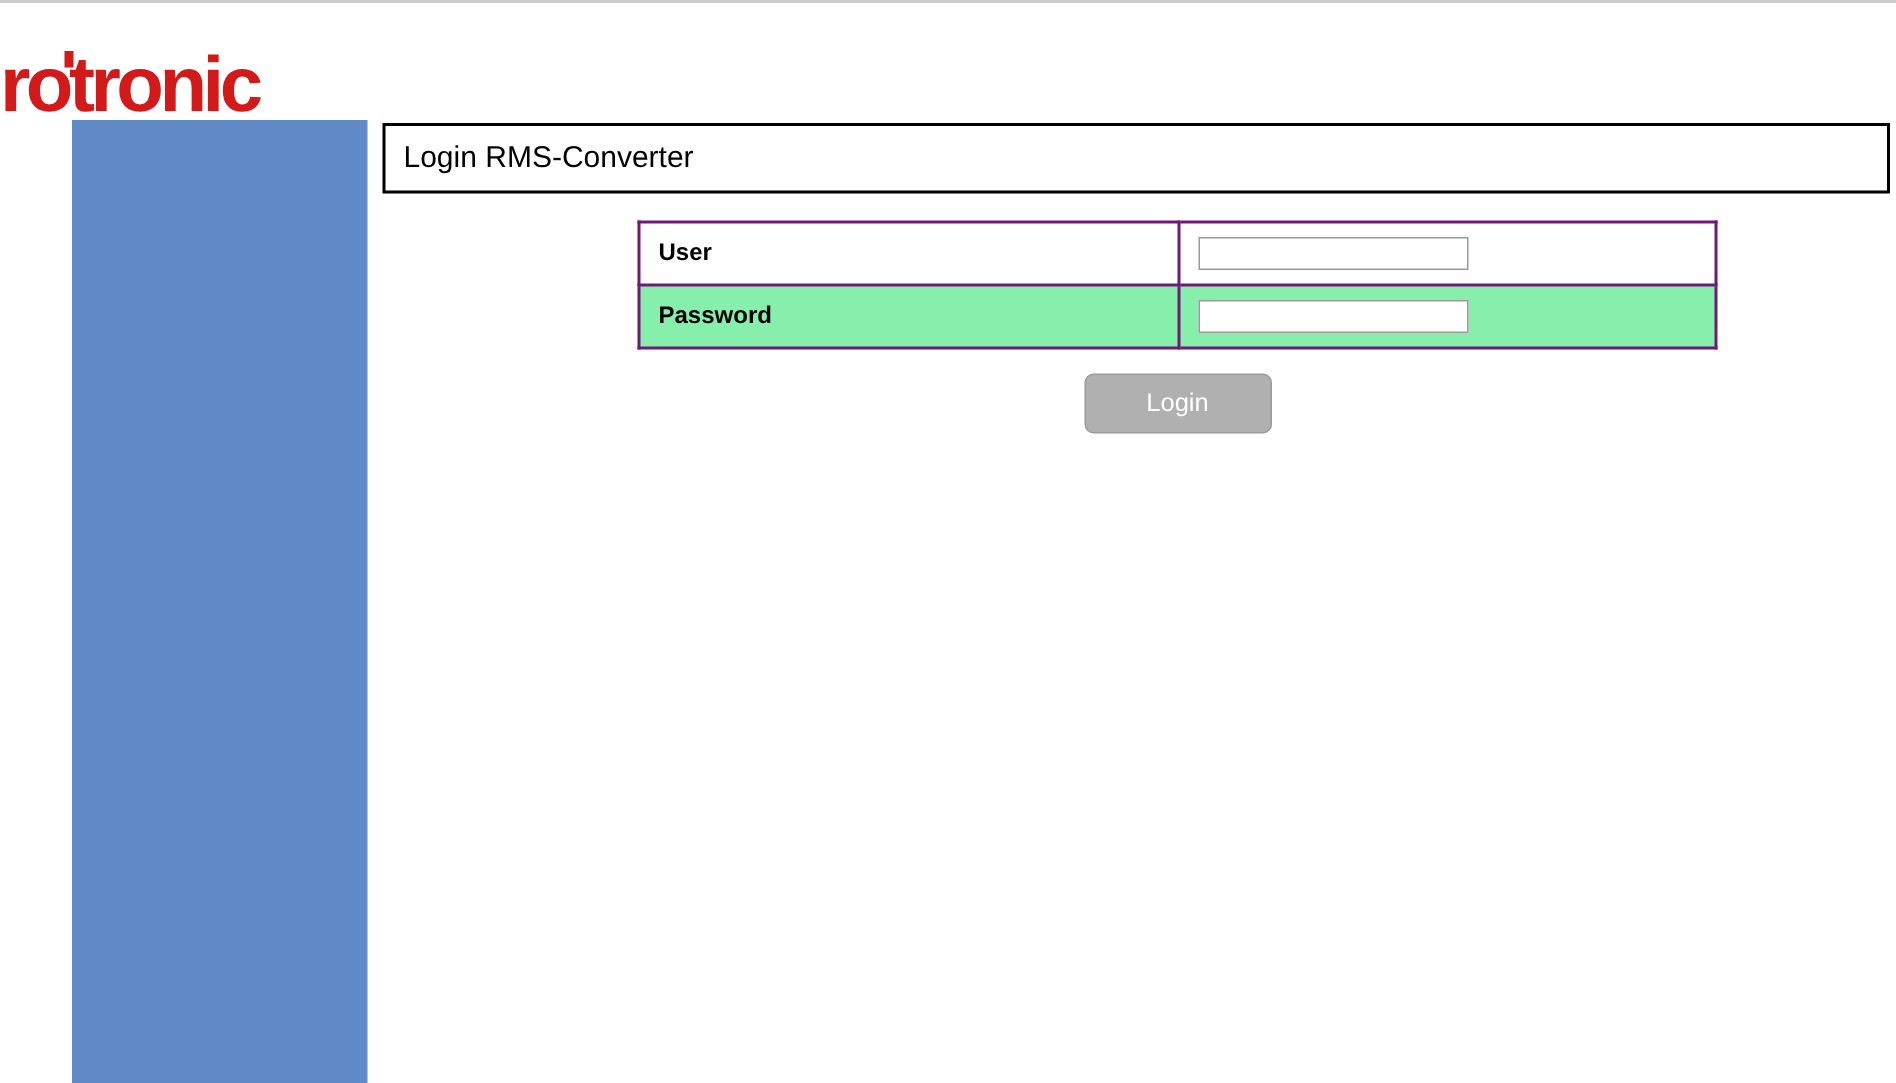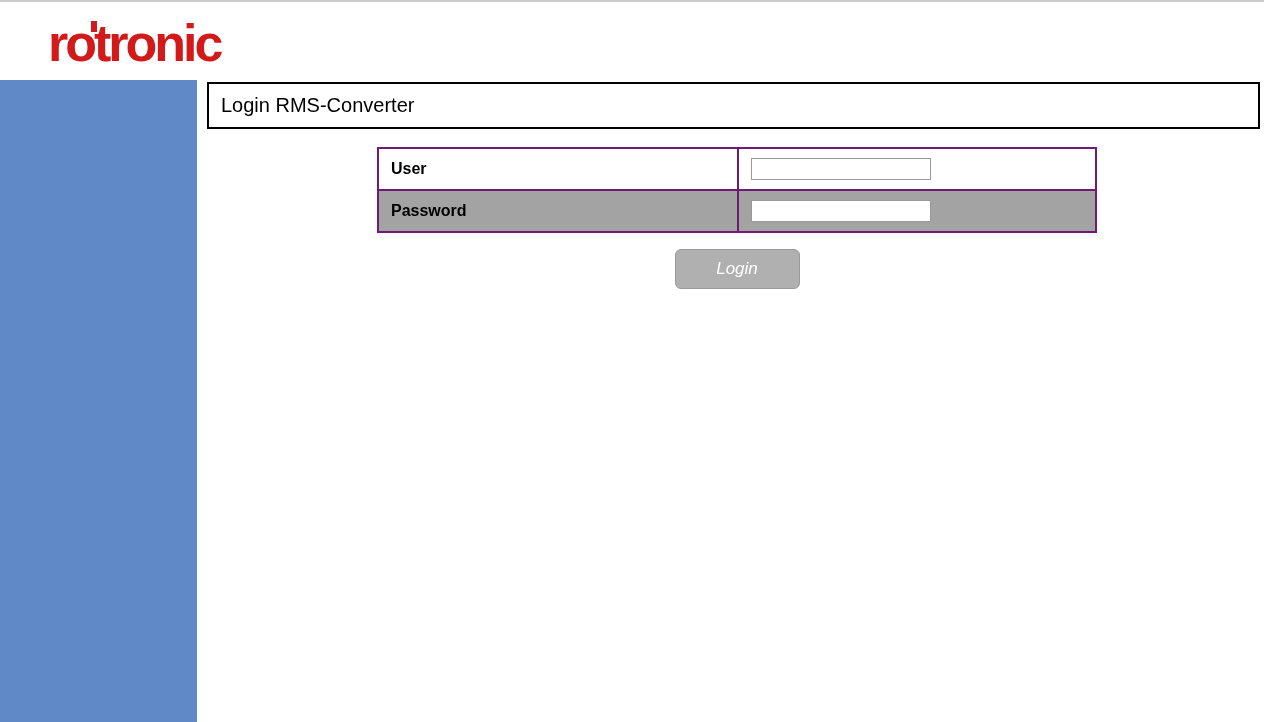--- a/index.html
+++ b/index.html
@@ -12,28 +12,28 @@
     }
     .top-border {
       height: 2px;
       background: #ccc;
       width: 100%;
     }
     .header {
       height: 78px;
       background: #fff;
       display: flex;
-      align-items: center;
+      align-items: flex-end;
       padding-left: 0;
-      margin-left: 48px;
     }
     .logo-svg { display:block; }
     .main-wrap {
       display: flex;
       height: calc(722px - 80px);
+      padding-left: 48px;
     }
     .sidebar {
       width: 197px;
       background: #5f8ac7;
       flex-shrink: 0;
     }
     .content {
       flex: 1;
       padding: 2px 4px 0 10px;
       position: relative;
@@ -58,21 +58,21 @@
     table.login-table td {
       border: 2px solid #701a75;
       padding: 9px 12px;
       font-size: 16px;
     }
     table.login-table td.label {
       width: 360px;
       font-weight: bold;
     }
     table.login-table tr.row-user td { background: #fff; }
-    table.login-table tr.row-pass td { background: #a3a3a3; }
+    table.login-table tr.row-pass td { background: #86efac; }
     table.login-table td.input-cell { text-align: left; }
     .txt {
       width: 180px;
       height: 22px;
       border: 1px solid #9a9a9a;
       background: #fff;
       font-size: 14px;
       padding: 1px 3px;
     }
     .btn-row {
@@ -81,21 +81,20 @@
     }
     .login-btn {
       width: 125px;
       height: 40px;
       background: #b0b0b0;
       border: 1px solid #9a9a9a;
       border-radius: 6px;
       color: #fff;
       font-size: 17px;
       cursor: pointer;
-      font-style: italic;
     }
   </style>
 </head>
 <body>
 
 <div class="top-border"></div>
 
 <div class="header">
   <svg class="logo-svg" viewBox="0 0 200 52" width="200" height="52">
     <text x="0" y="46" font-family="Arial Black, Arial, Helvetica, sans-serif" font-weight="900" font-size="52" letter-spacing="-3" fill="#d31a1a">rotronic</text>

